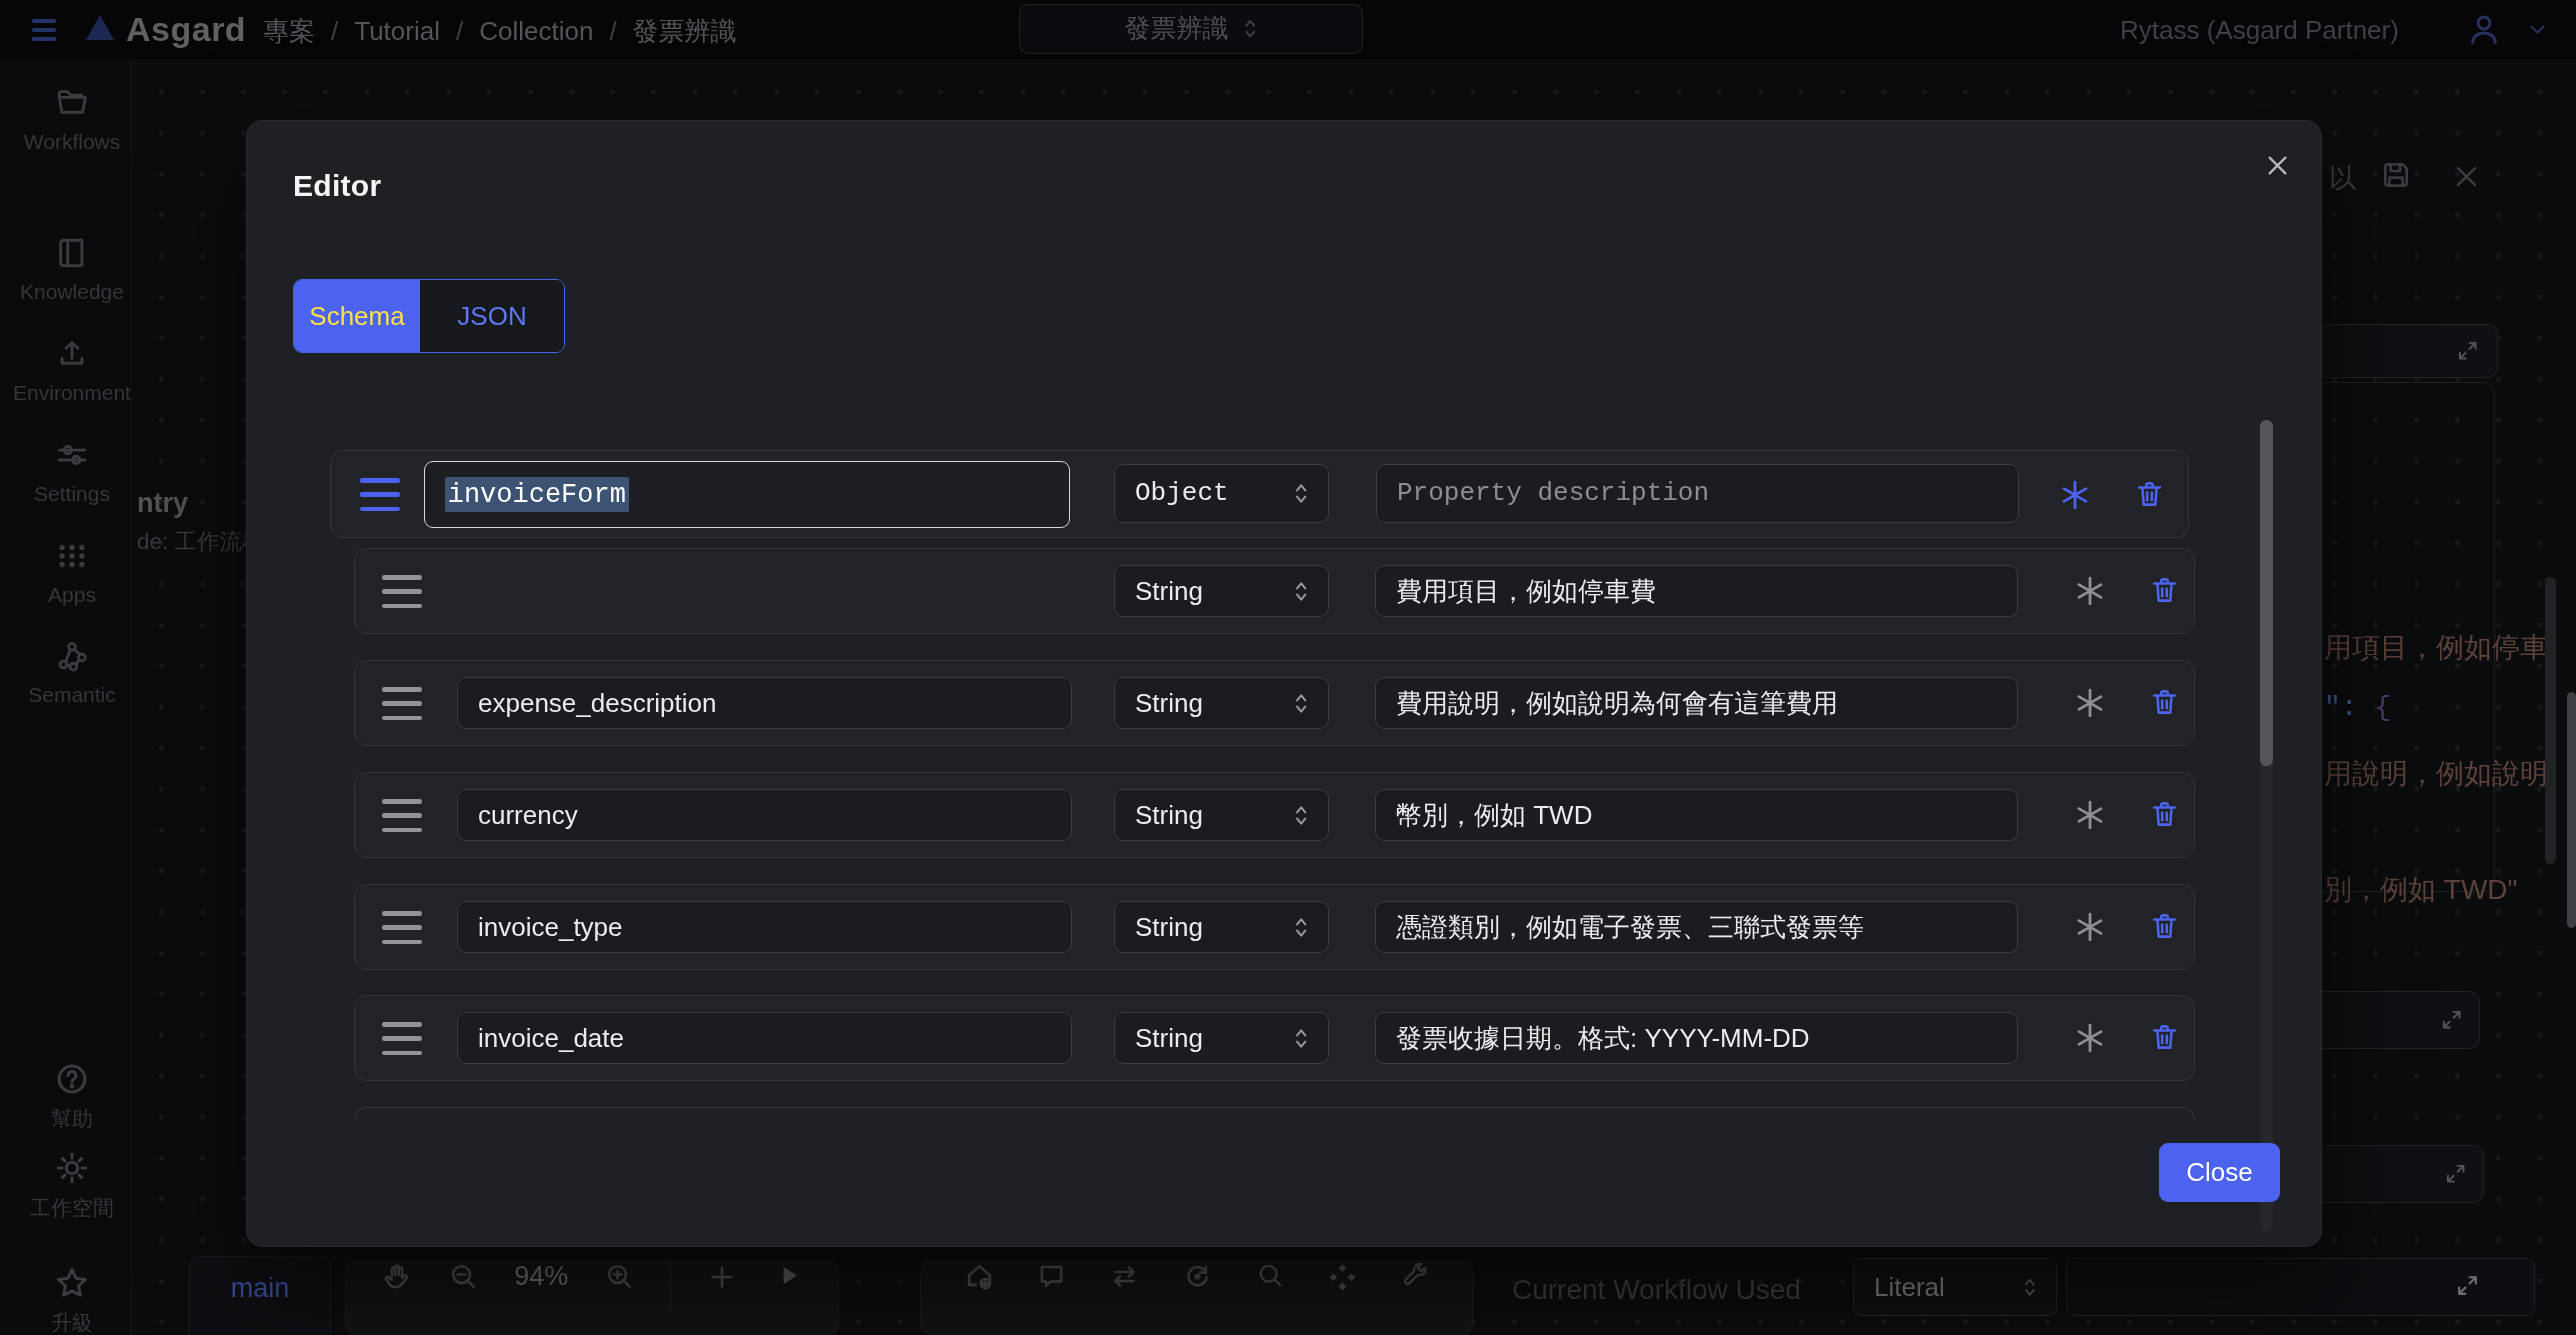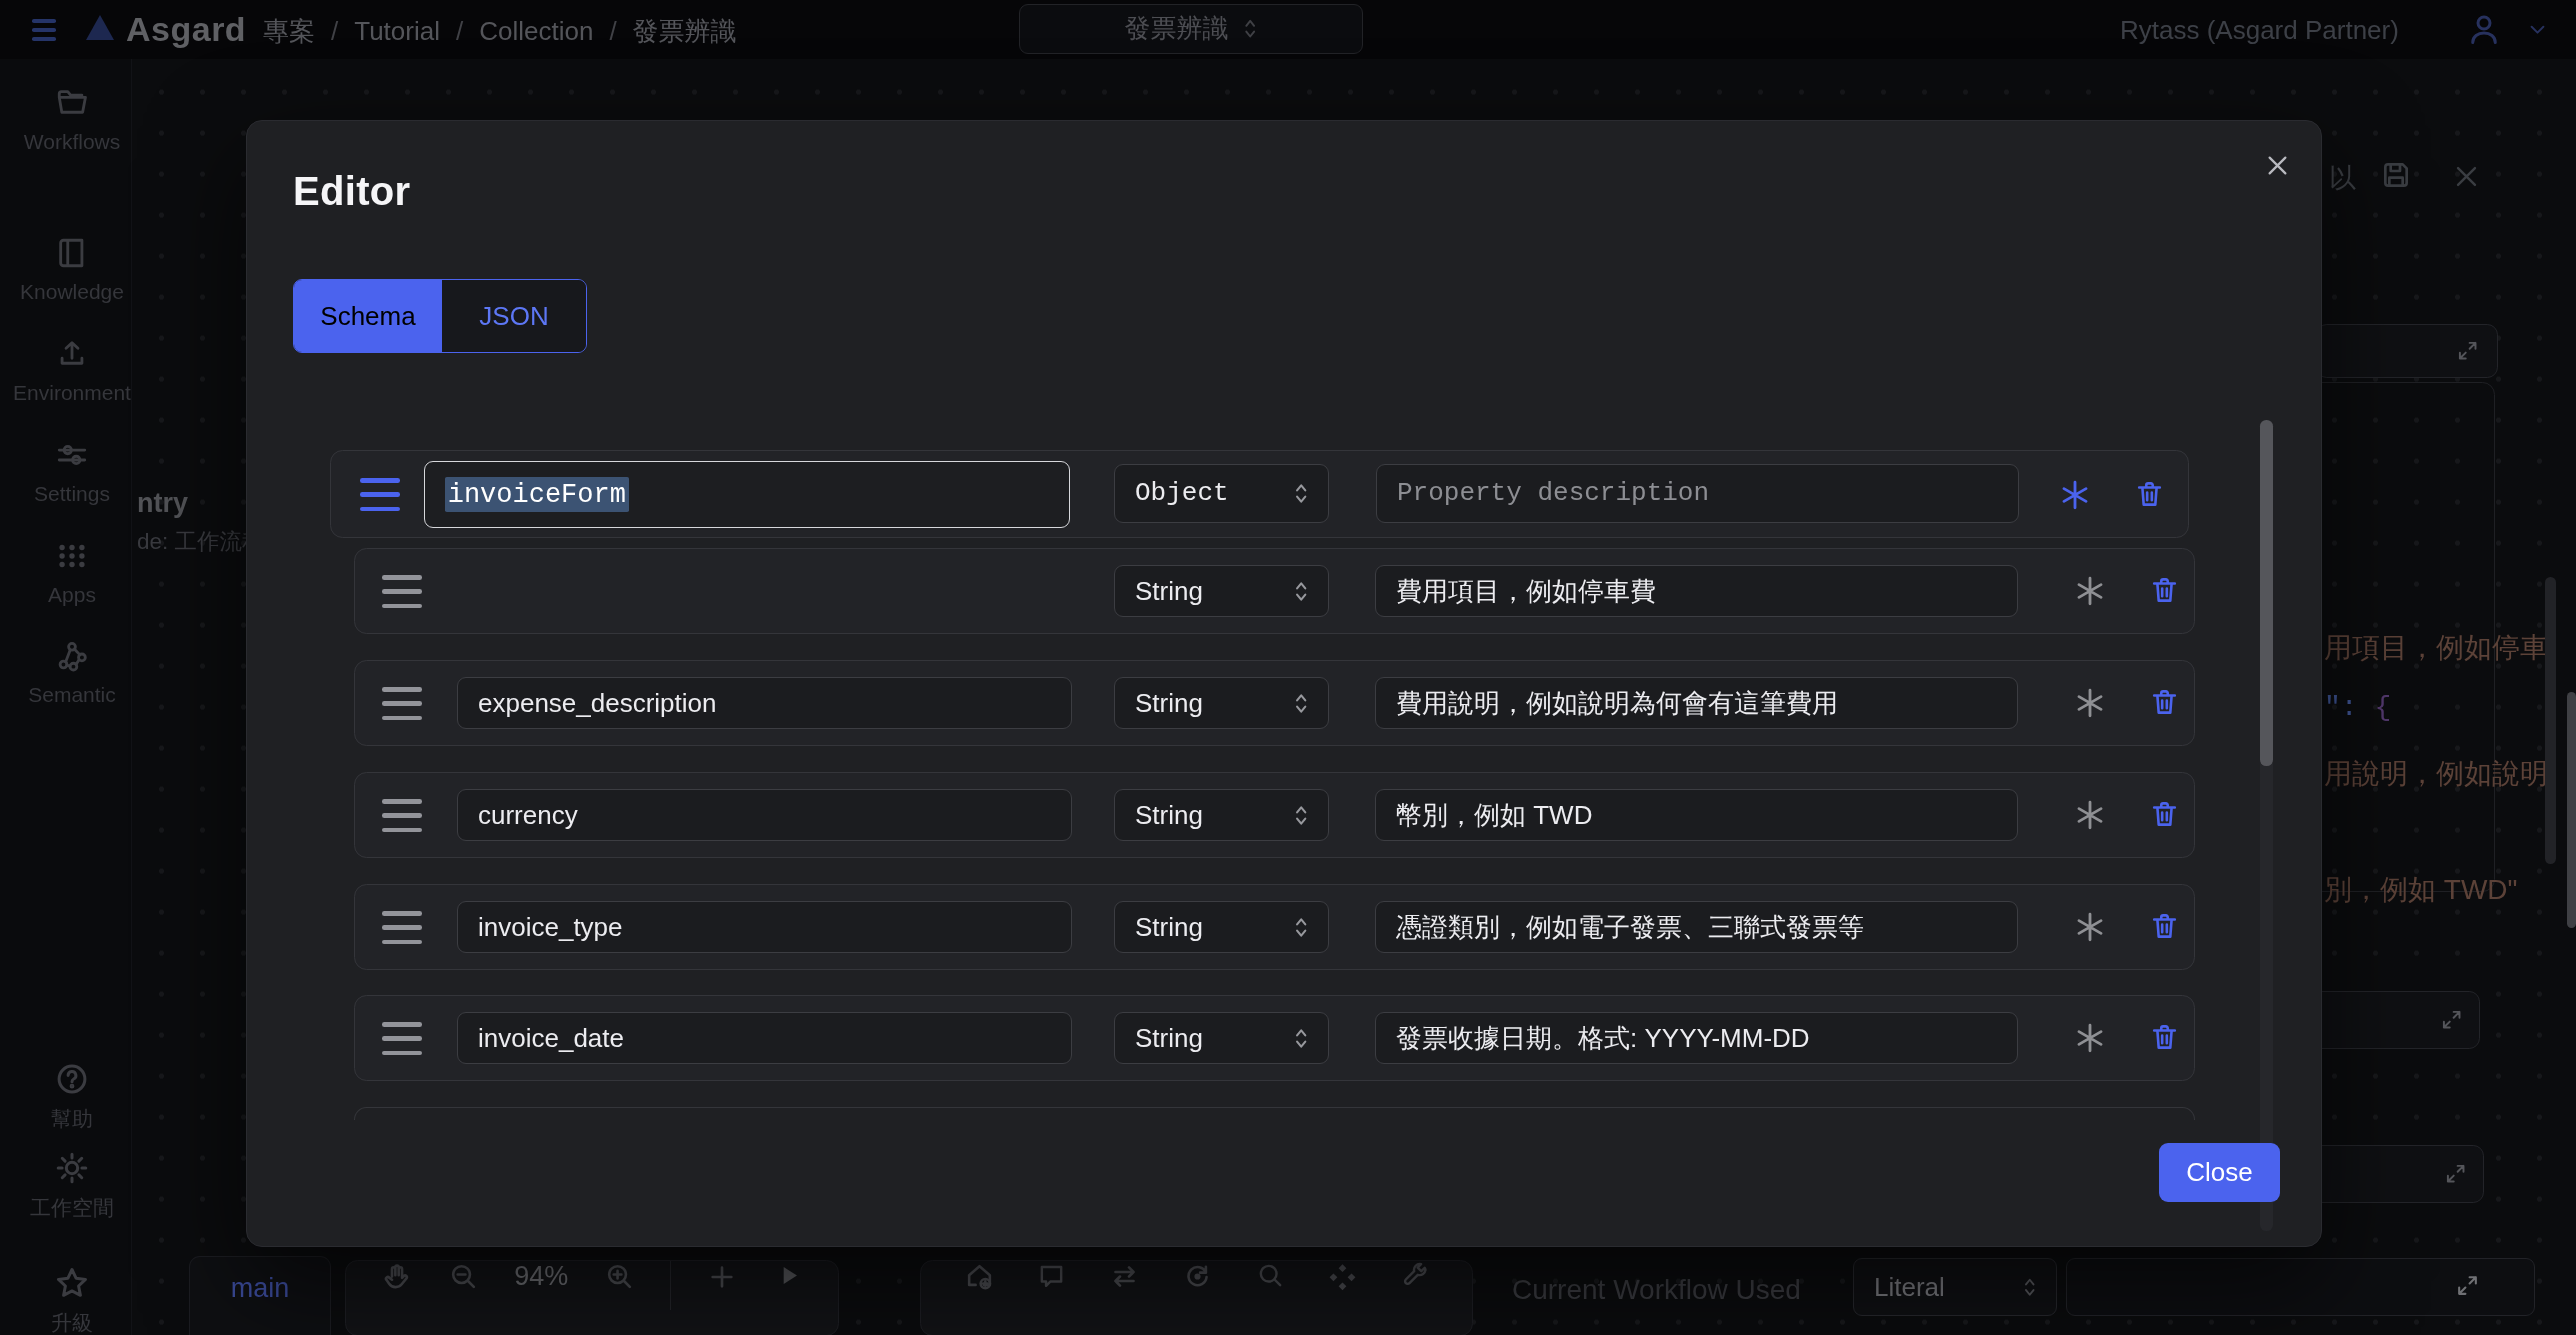--- a/index.html
+++ b/index.html
@@ -56,25 +56,25 @@
   .tool-lbl { font-size:27px; color:#6b6c71; }
   .vdiv { width:0.9px; height:49px; background:#24252a; }
   #wf-status { left:1512px; top:1274px; font-size:28px; color:#3a3b40; }
   #literal-select { left:1853px; top:1258px; width:204px; height:58px; background:#0f1013; border:0.9px solid #26272c; border-radius:9px; display:flex; align-items:center; justify-content:space-between; padding:0 20px; font-size:26px; color:#77787d; cursor:pointer; }
   #literal-select .chev { color:#57585d; }
   #br-box { left:2066px; top:1258px; width:469px; height:58px; background:#0d0e11; border:0.9px solid #222328; border-radius:9px; }
   #br-box .rp-expand { right:54px; top:14.4px; color:#6f7074; }
 
   
   #modal { left:246px; top:120px; width:2076px; height:1127px; background:#1f2023; border:0.9px solid #2a2b30; border-radius:16px; box-shadow:0 36px 99px rgba(0,0,0,.6); z-index:20; }
-  #modal-title { left:46px; top:48px; font-size:40px; font-weight:700; color:#f5f5f7; letter-spacing:0.3px; }
+  #modal-title { left:46px; top:48px; font-size:30px; font-weight:700; color:#f5f5f7; letter-spacing:0.3px; }
   #modal-close { left:2017px; top:31px; width:27px; height:27px; color:#b9bac0; cursor:pointer; }
   #tabs { left:46px; top:158px; display:flex; border:1.8px solid #4b63ee; border-radius:9px; overflow:hidden; cursor:pointer; }
   .tab { height:72px; display:flex; align-items:center; justify-content:center; font-size:26px; }
-  .tab.active { width:148px; background:#4b63ee; color:#000000; }
+  .tab.active { width:126px; background:#4b63ee; color:#fde047; }
   .tab.inactive { width:144px; background:#17181c; color:#5d77f5; }
 
   .row-card { position:absolute; background:#222327; border:1.4px solid #34353a; border-radius:12.6px; }
   #root-row { left:83px; top:329px; width:1859px; height:88px;font-family:Liberation Mono, monospace; }
   .child-row { left:107px; width:1841px; height:86px; }
   #row-sliver { left:107px; top:986px; width:1841px; height:12.6px; border-bottom:none; border-radius:12.6px 12.6px 0 0; background:transparent; }
 
   .handle { position:absolute; width:40px; height:33px; display:flex; flex-direction:column; justify-content:space-between; cursor:grab; }
   .handle i { display:block; height:4.5px; border-radius:2.3px; background:#93949a; }
   .handle.blue i { background:#4b63ee; }

